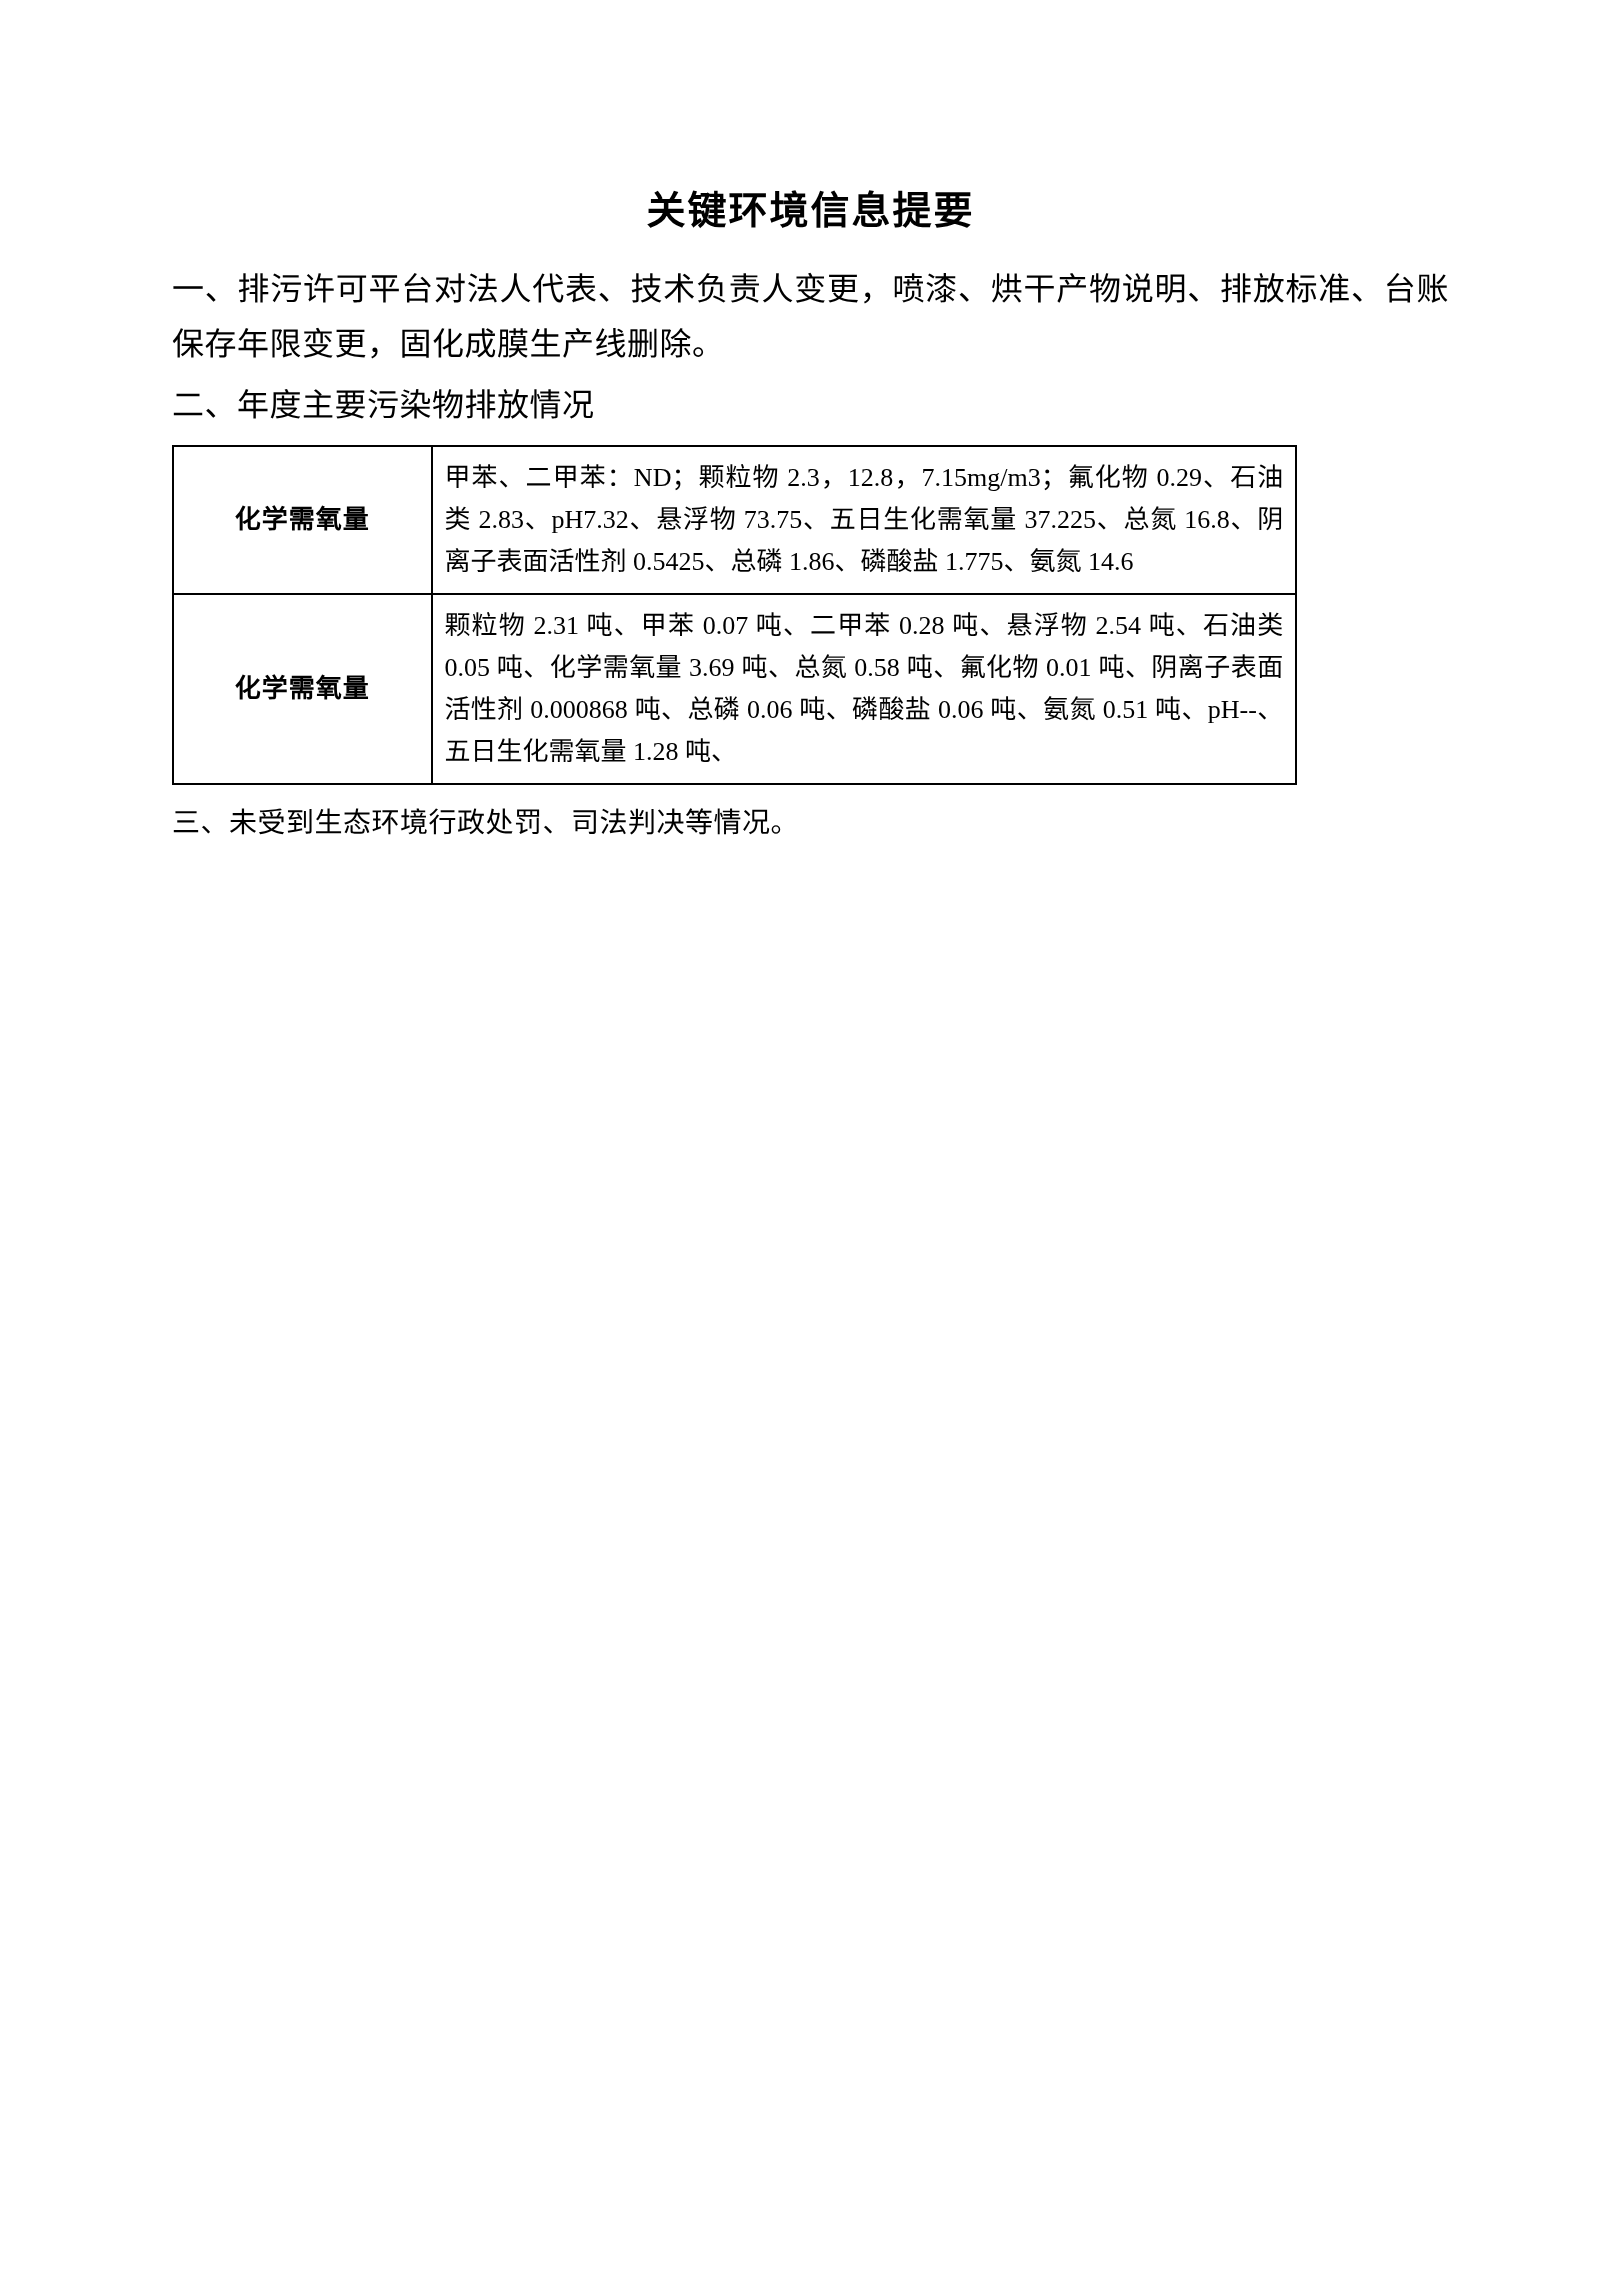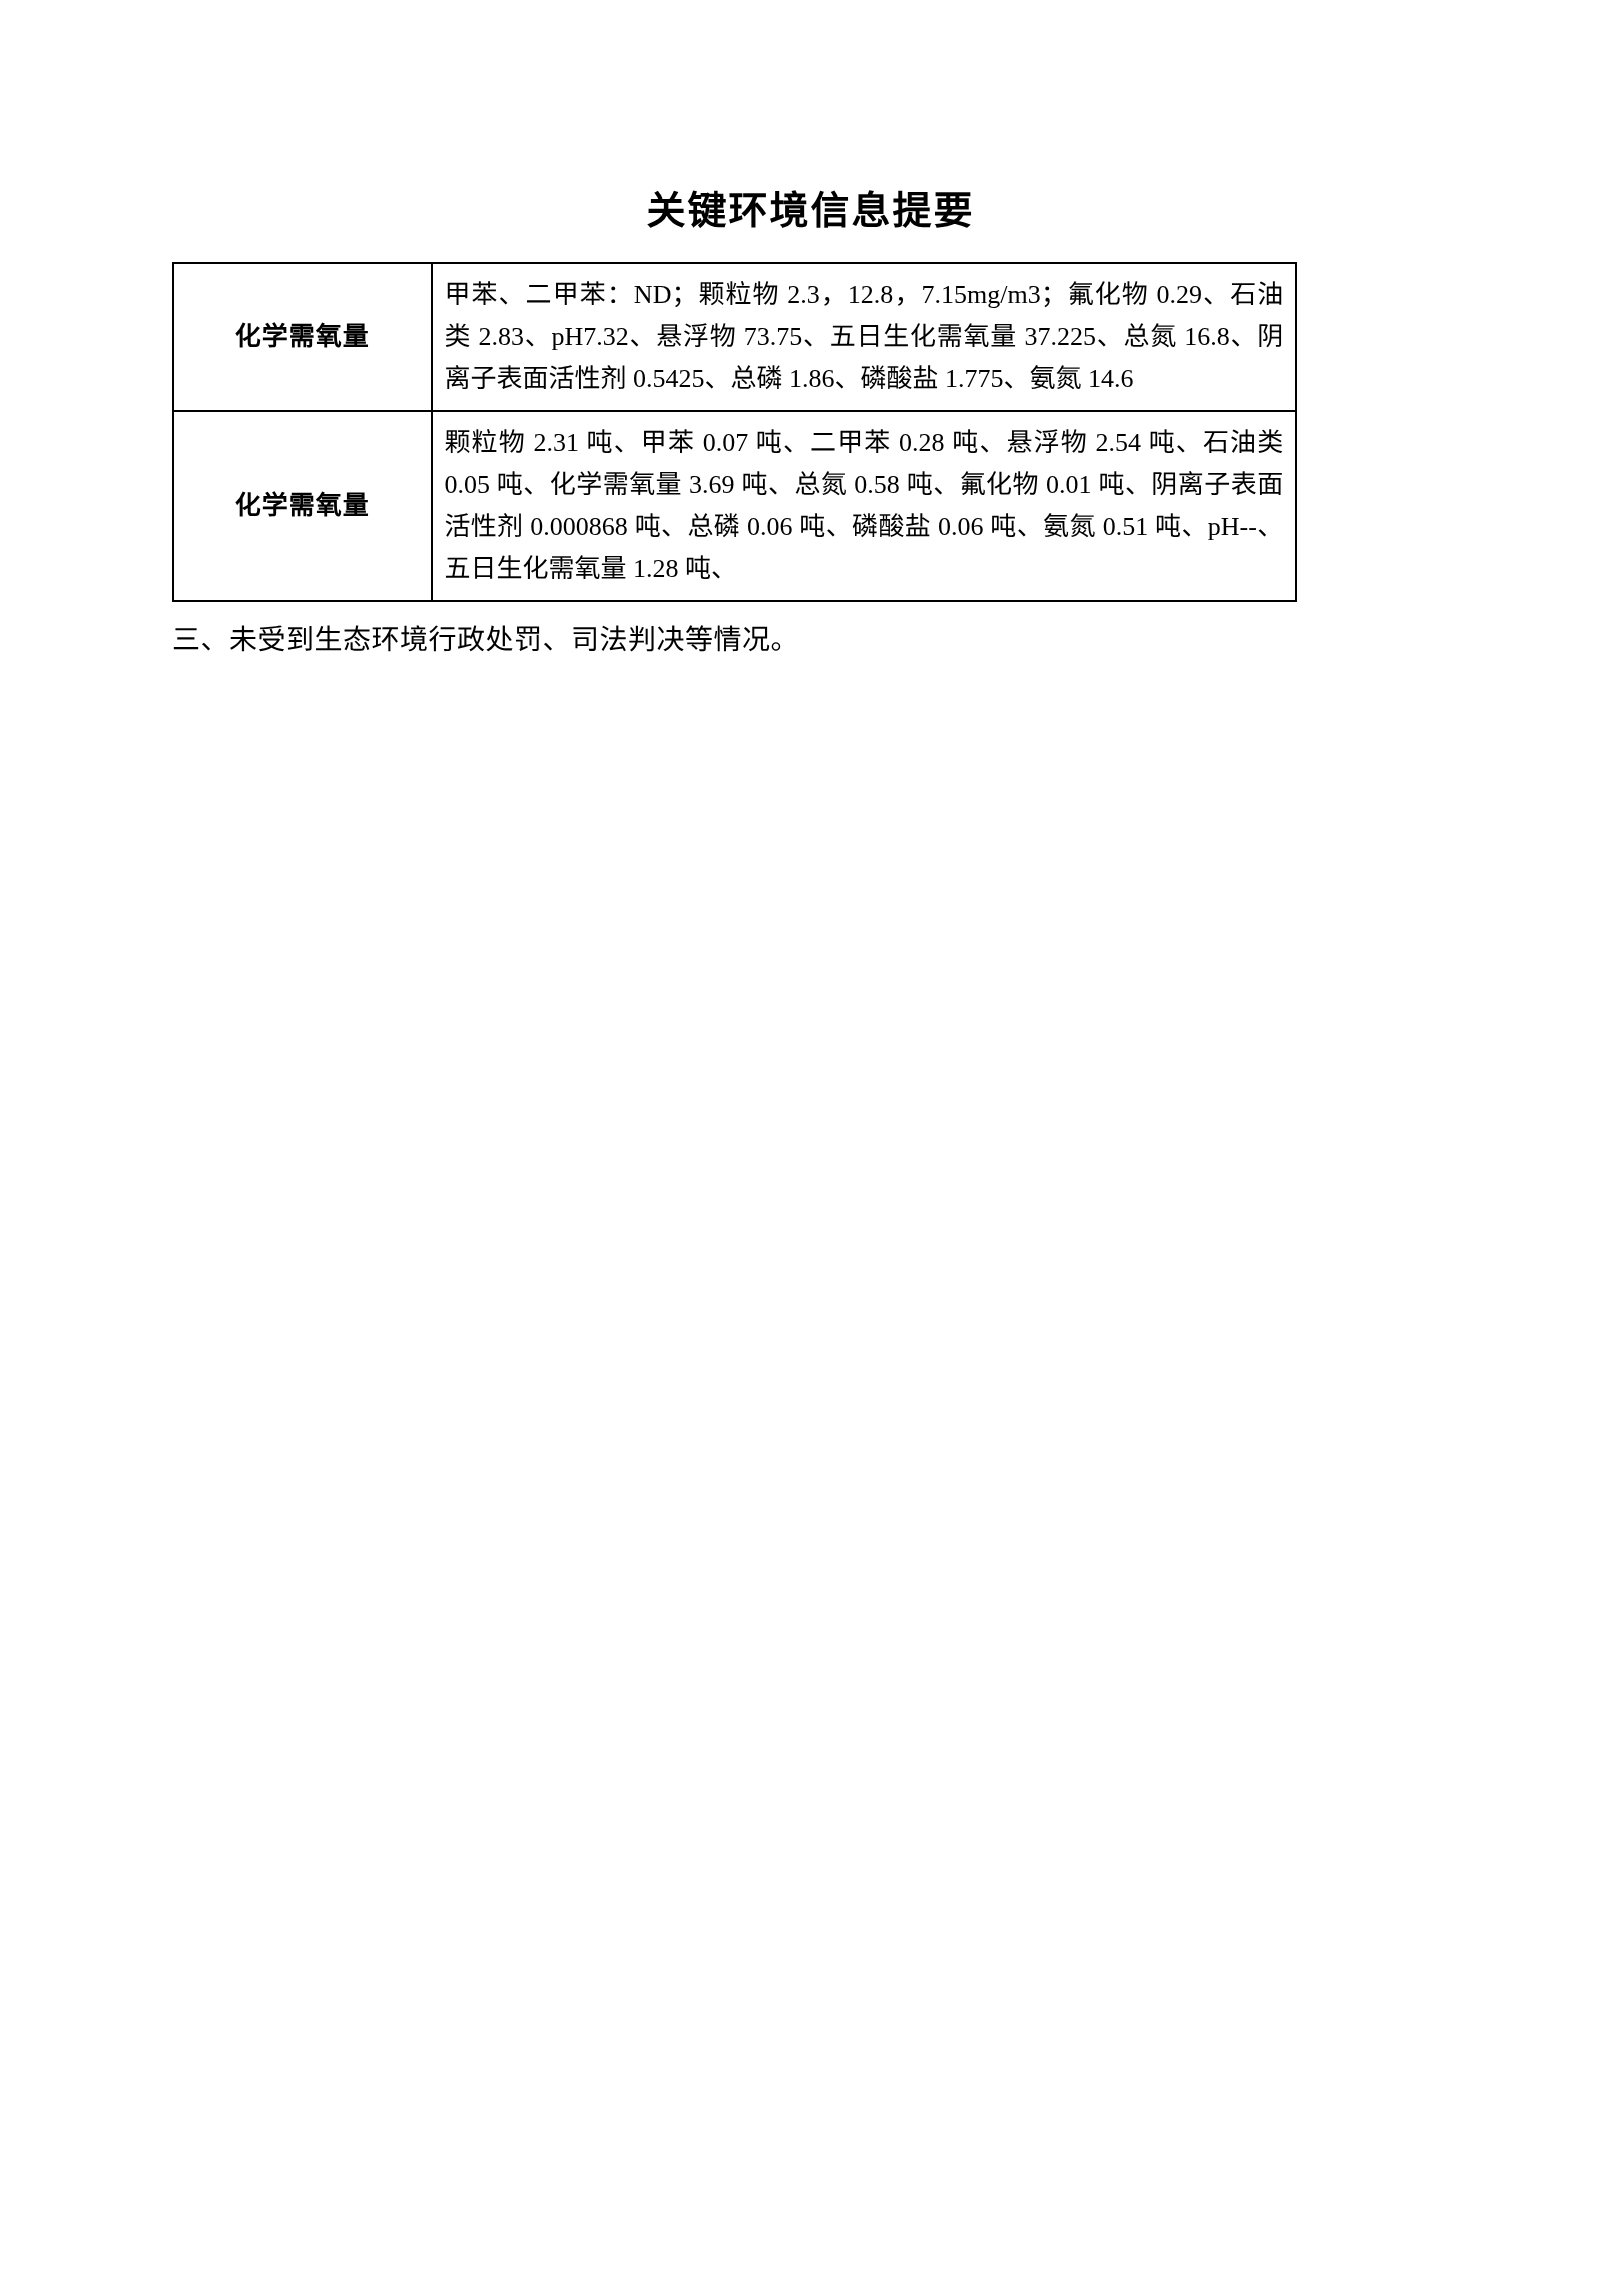--- a/index.html
+++ b/index.html
@@ -81,21 +81,23 @@
     letter-spacing: 0.5px;
   }
 </style>
 </head>
 <body>
 
 <div class="page">
 
   <h1 class="doc-title">关键环境信息提要</h1>
 
+  <p class="para">一、排污许可平台对法人代表、技术负责人变更，喷漆、烘干产物说明、排放标准、台账保存年限变更，固化成膜生产线删除。</p>
 
+  <p class="para section">二、年度主要污染物排放情况</p>
 
   <div class="tbl-wrap">
     <table class="emission">
       <tbody>
         <tr>
           <td class="label">化学需氧量</td>
           <td class="value">甲苯、二甲苯：ND；颗粒物 2.3，12.8，7.15mg/m3；氟化物 0.29、石油类 2.83、pH7.32、悬浮物 73.75、五日生化需氧量 37.225、总氮 16.8、阴离子表面活性剂 0.5425、总磷 1.86、磷酸盐 1.775、氨氮 14.6</td>
         </tr>
         <tr>
           <td class="label">化学需氧量</td>

